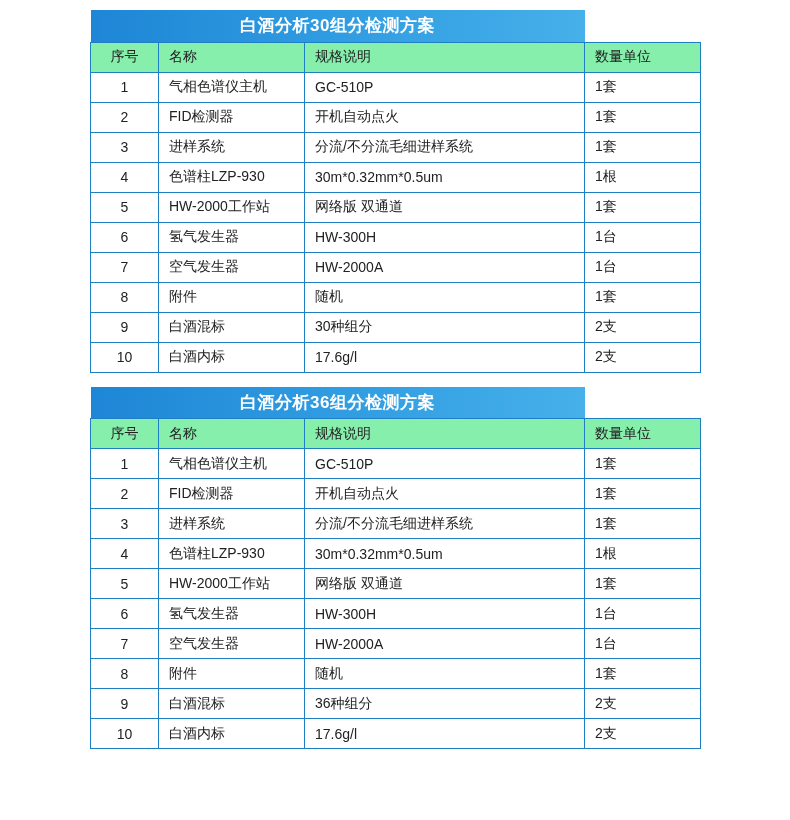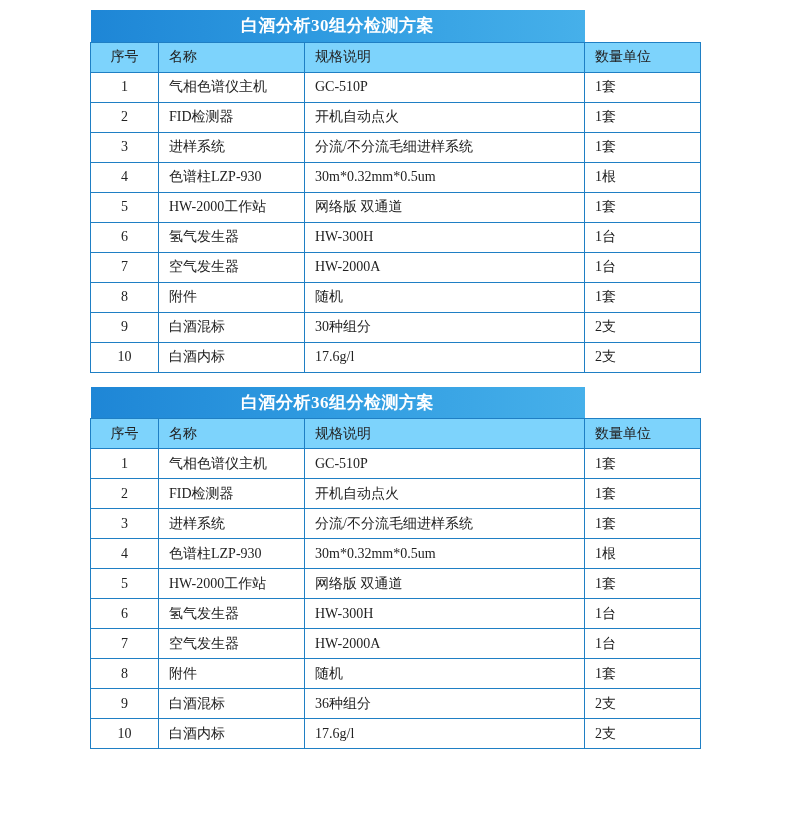--- a/index.html
+++ b/index.html
@@ -13,21 +13,20 @@
     font-family: "Liberation Sans", "DejaVu Sans", sans-serif;
     color: #222222;
     -webkit-font-smoothing: antialiased;
   }
   .page {
     width: 790px;
     height: 820px;
     position: relative;
     box-sizing: border-box;
     padding: 10px 90px 0 90px;
-    font-family: Liberation Serif, serif;
   }
   .table-block {
     width: 610px;
     margin: 0 auto;
   }
   .table-block.second {
     margin-top: 14px;
   }
   table.spec-table {
     width: 610px;
@@ -59,21 +58,21 @@
     border: 1px solid #1f7fc4;
     height: 30px;
     padding: 0 10px;
     vertical-align: middle;
     font-weight: normal;
     box-sizing: border-box;
   }
   table.spec-table tr.header-row td {
     font-size: 14px;
     color: #222222;
-    background: #7dd3fc;
+    background: #86efac;
   }
   td.col-idx {
     text-align: center;
   }
   td.col-name, td.col-spec, td.col-qty {
     text-align: left;
   }
 </style>
 </head>
 <body>

